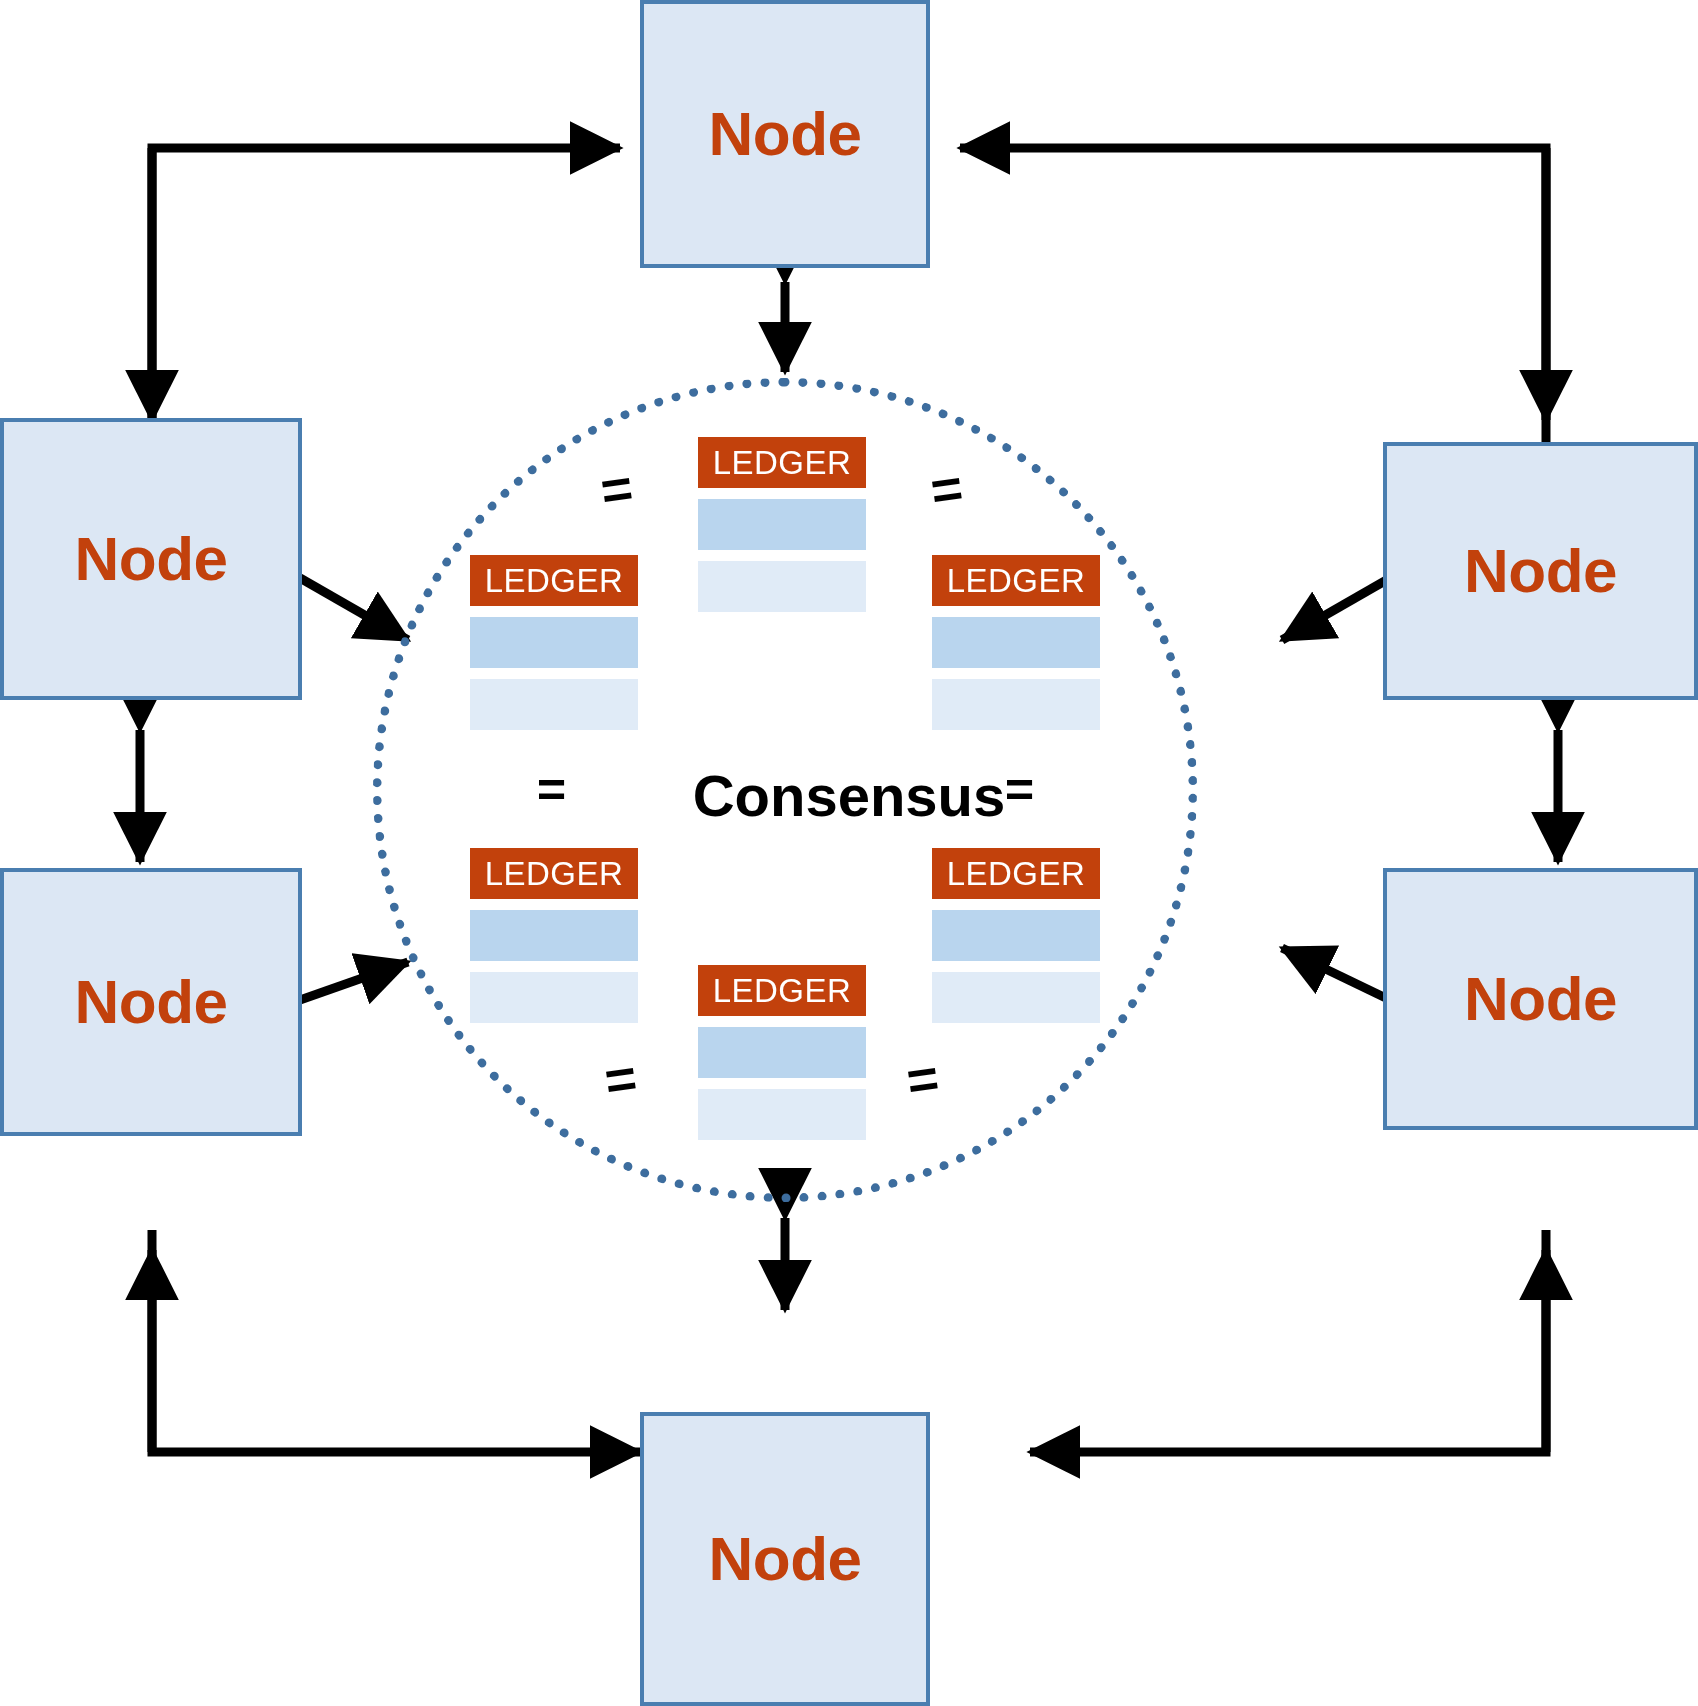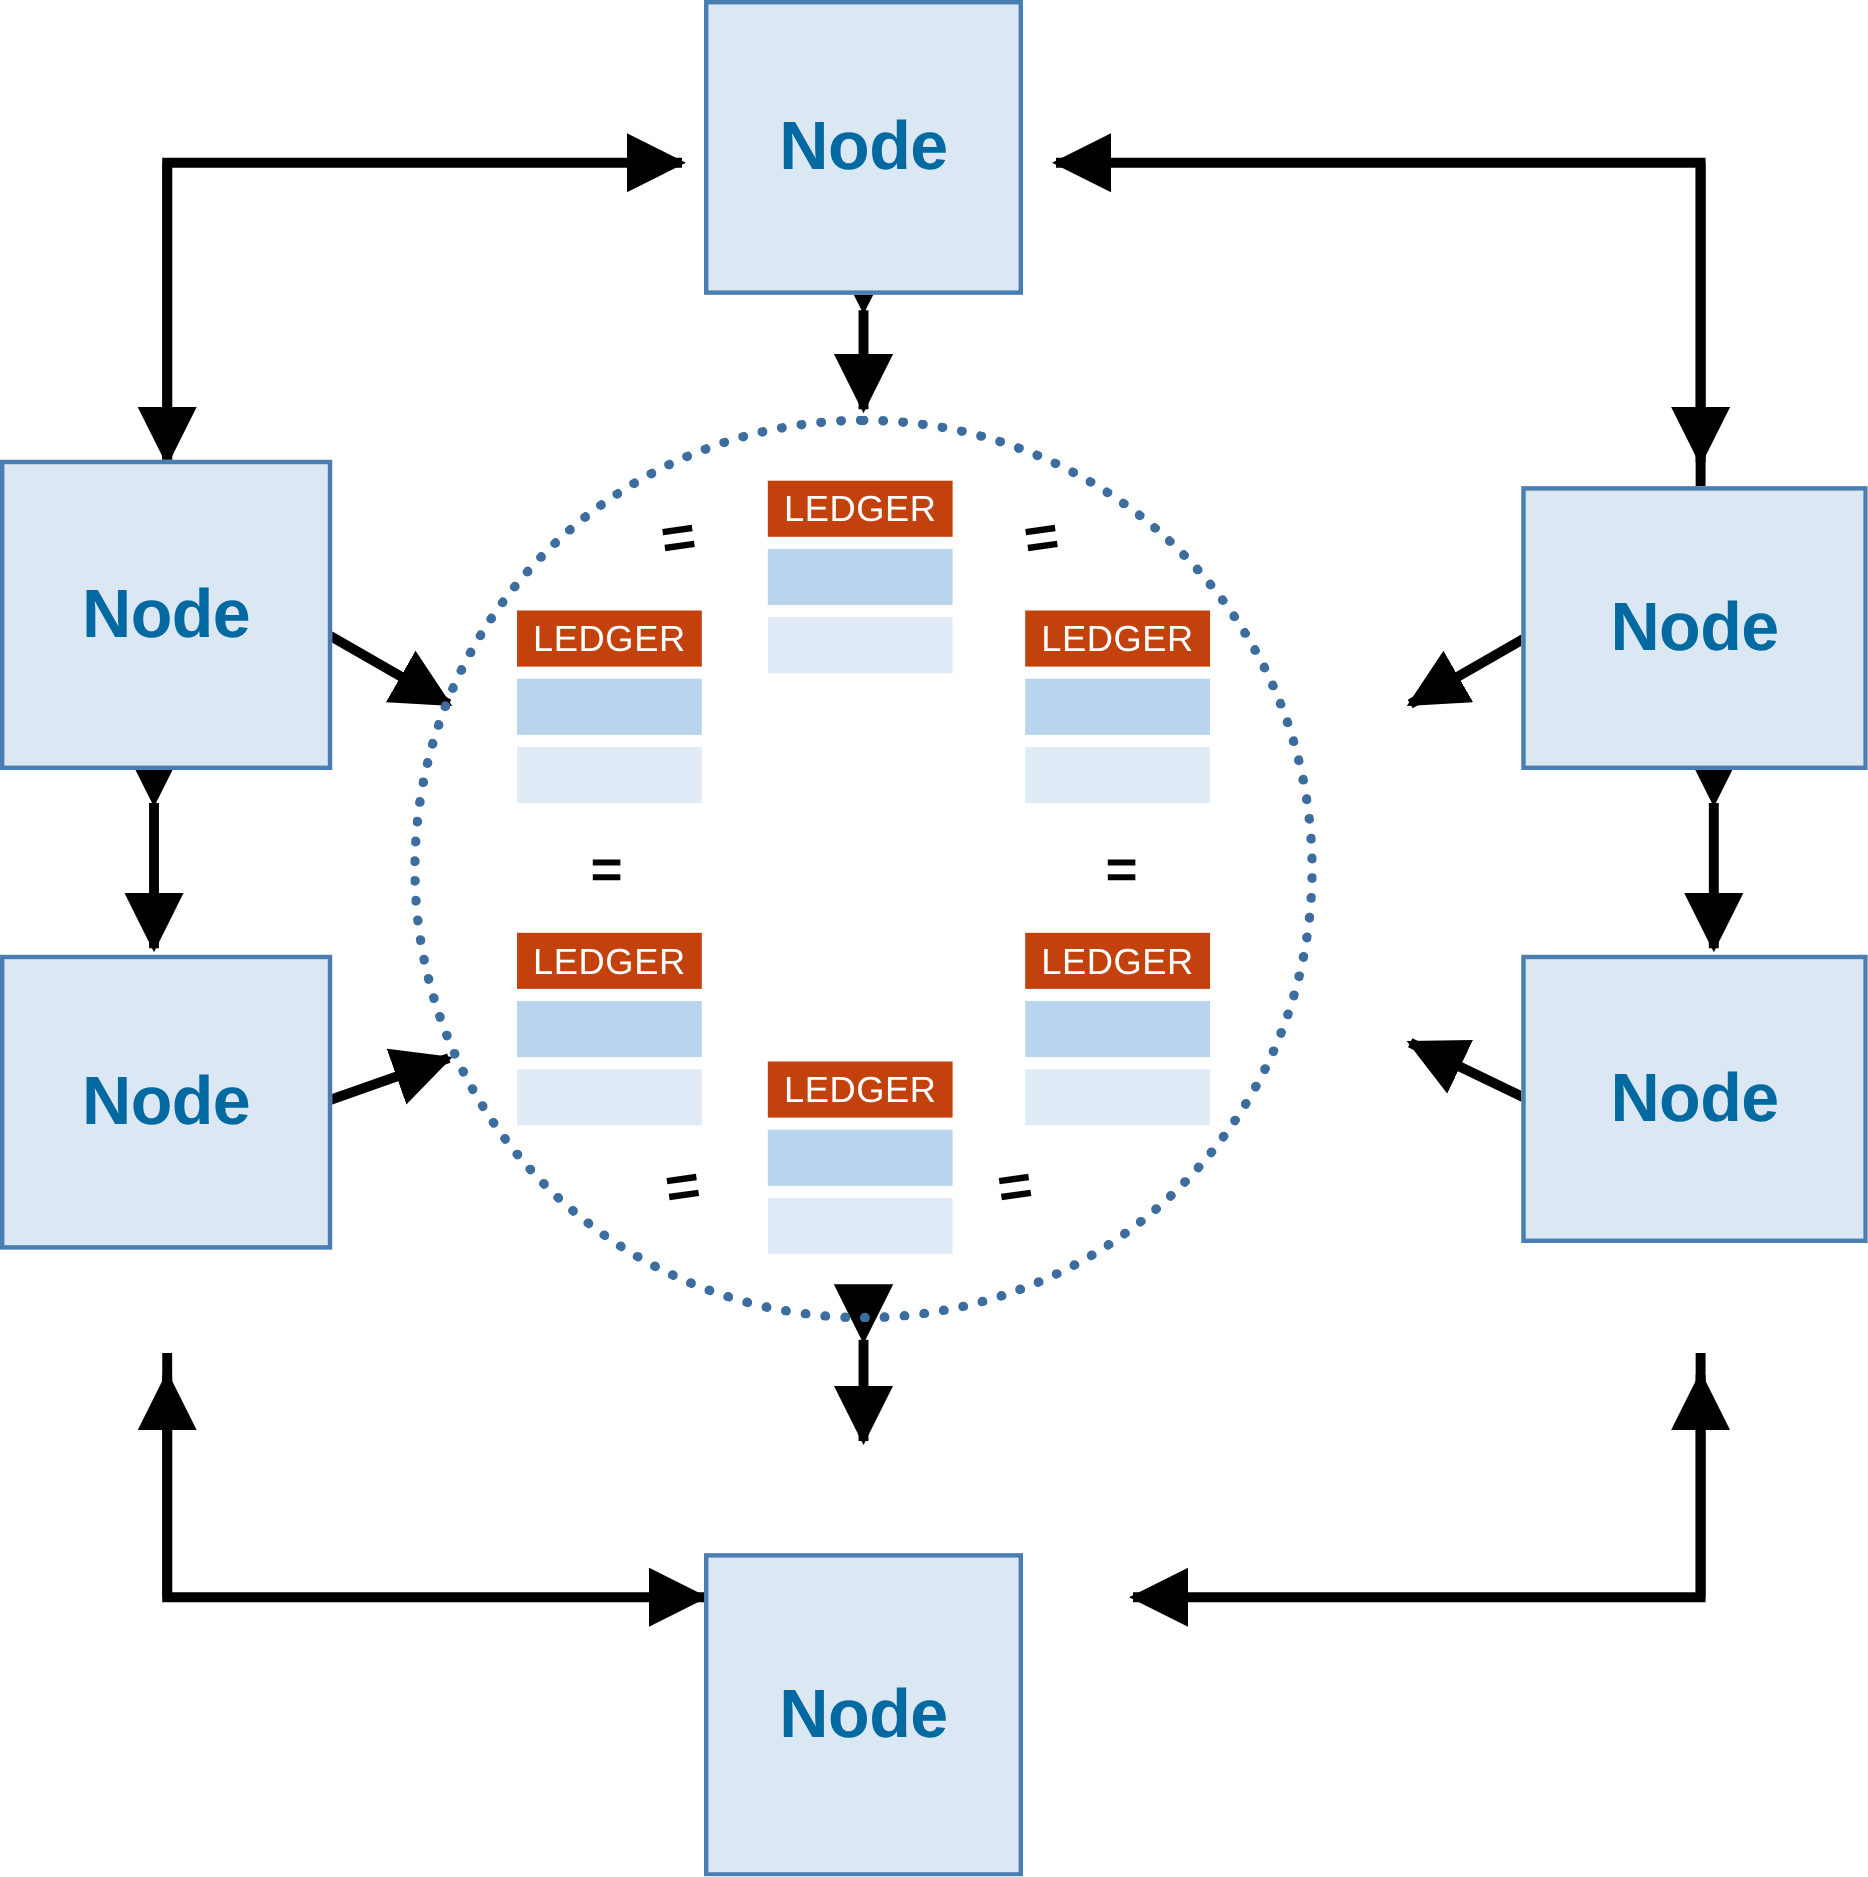--- a/index.html
+++ b/index.html
@@ -22,21 +22,21 @@
     background: #dce7f4;
     border: 4px solid #4a7eb0;
     display: flex;
     align-items: center;
     justify-content: center;
   }
   .node-label {
     font-family: "Liberation Sans", sans-serif;
     font-weight: bold;
     font-size: 62px;
-    color: #0369a1;
+    color: #c2410c;
     letter-spacing: -0.5px;
     line-height: 1;
   }
   
   #consensus-circle {
     position: absolute;
     left: 373px;
     top: 378px;
     width: 824px;
     height: 824px;
@@ -217,14 +217,15 @@
 
   <span class="eq" style="left:600px; top:462px;">=</span>
   <span class="eq" style="left:930px; top:462px;">=</span>
 
   <span class="eq upright" style="left:536px; top:765px;">=</span>
   <span class="eq upright" style="left:1004px; top:765px;">=</span>
 
   <span class="eq" style="left:604px; top:1052px;">=</span>
   <span class="eq" style="left:906px; top:1052px;">=</span>
 
+  <div class="consensus-title">Consensus</div>
 
 </div>
 
 </body></html>

